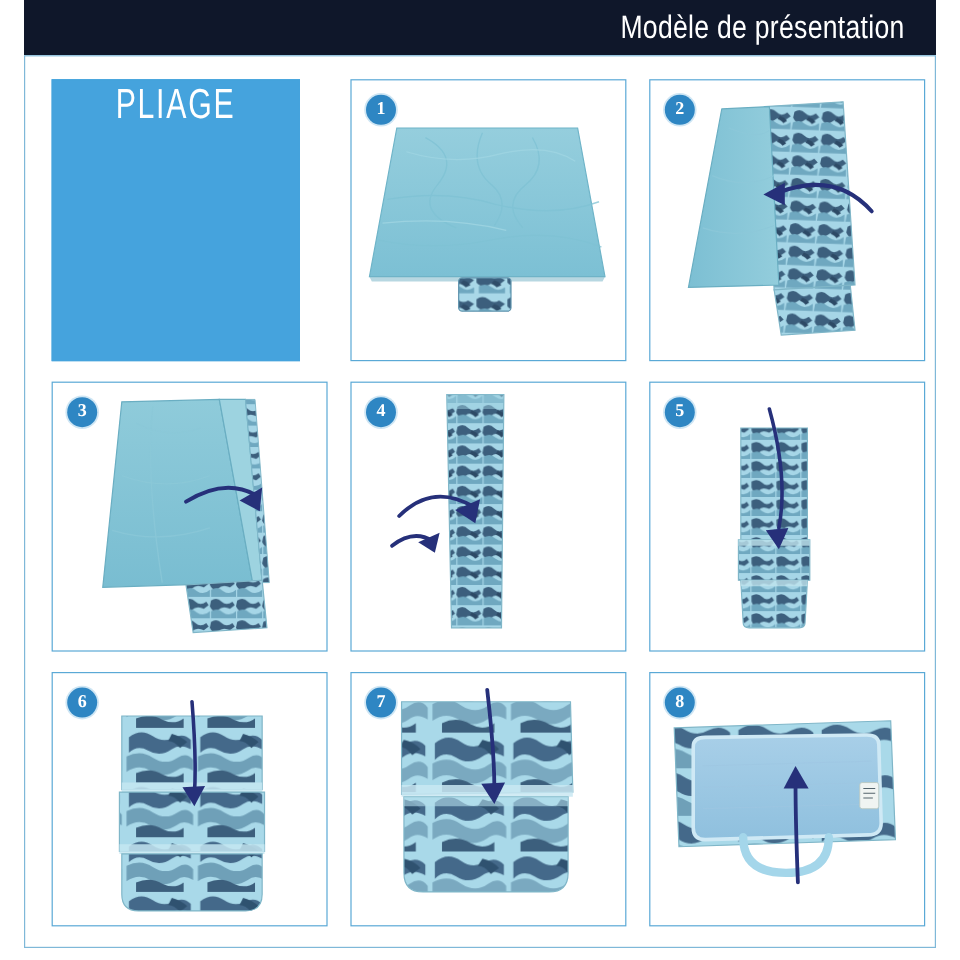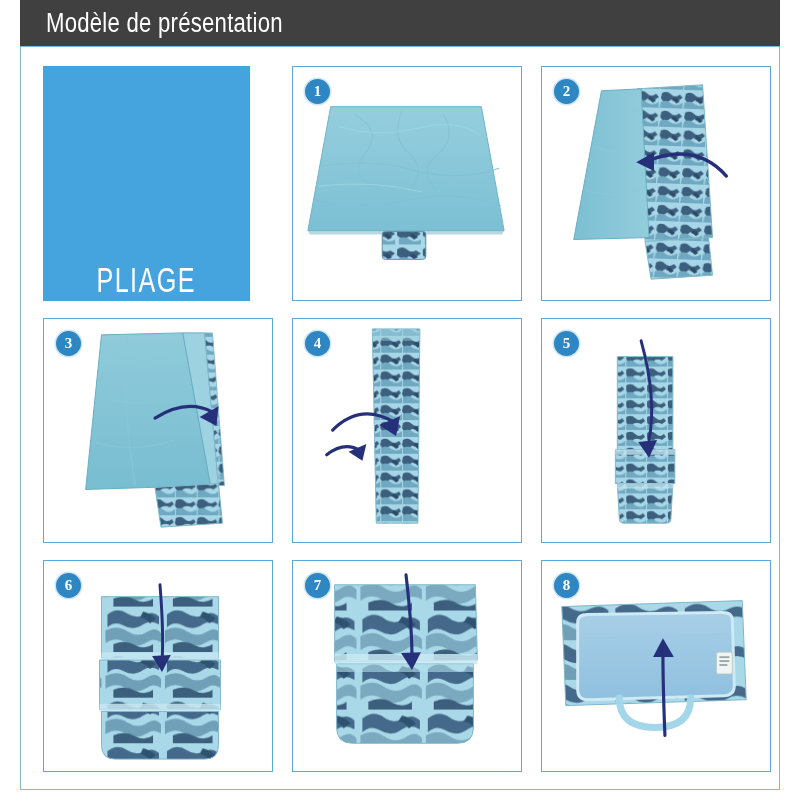--- a/index.html
+++ b/index.html
@@ -13,39 +13,39 @@
 
   
   .outer-frame{
     position:absolute;left:20px;top:46px;width:760px;height:744px;
     border:1px solid #7fb8d8;box-sizing:border-box;background:#fff;
   }
 
   
   .header{
     position:absolute;left:20px;top:0;width:760px;height:46px;
-    background:#404040;display:flex;align-items:center;justify-content:flex-start;
+    background:#0f172a;display:flex;align-items:center;justify-content:flex-end;
   }
   .header-title{
     color:#ffffff;font-size:27px;letter-spacing:.3px;
     font-family:"Liberation Sans Narrow","Liberation Sans",sans-serif;
     transform:scaleX(.82);transform-origin:center;white-space:nowrap;
     font-weight:400;
   }
 
   
   .grid{position:absolute;left:20px;top:46px;width:760px;height:744px;}
 
   .cell{position:absolute;box-sizing:border-box;}
   .panel{
     position:absolute;inset:0;
     border:1.5px solid #5aa9d6;background:#ffffff;box-sizing:border-box;
   }
   .panel.solid{background:#45a3dd;border-color:#45a3dd;
-    display:flex;align-items:flex-end;justify-content:center;}
+    display:flex;align-items:flex-start;justify-content:center;}
   .pliage-label{
     color:#fff;font-size:35px;letter-spacing:2px;
     font-family:"Liberation Sans Narrow","Liberation Sans",sans-serif;
     transform:scaleX(.72);transform-origin:center;white-space:nowrap;
   }
 
   .badge{
     position:absolute;left:12px;top:12px;width:25px;height:25px;border-radius:50%;
     background:#2e86c3;color:#fff;display:flex;align-items:center;justify-content:center;
     font-size:15px;font-weight:700;font-family:"Liberation Serif",serif;

